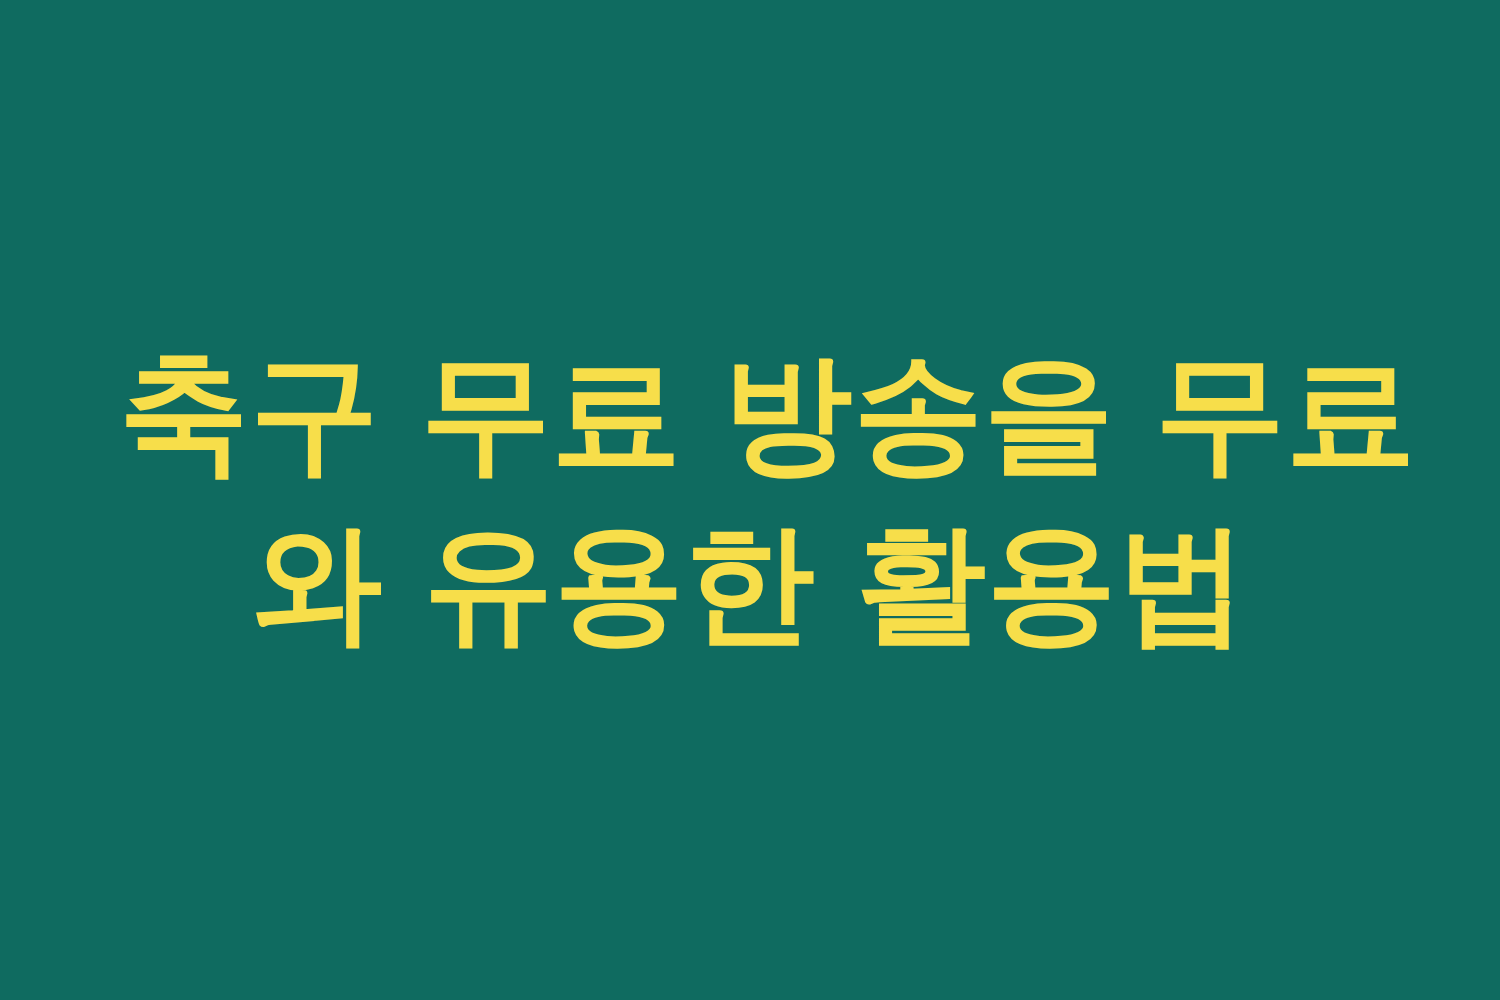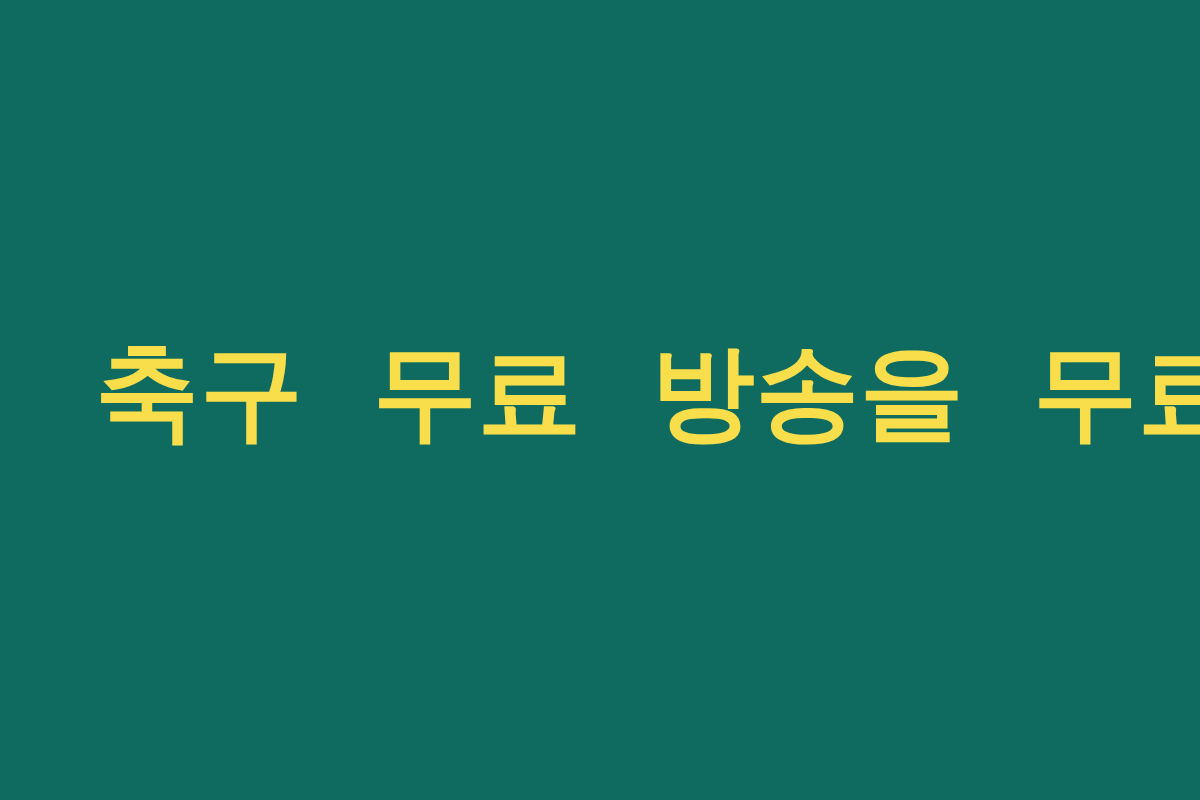--- a/index.html
+++ b/index.html
@@ -25,21 +25,21 @@
     justify-content: center;
     background: #0F6B60;
   }
 
   #headline {
     width: 1010px;
     margin: 0;
     padding: 0;
     text-align: center;
     color: #F7DE4A;
-    font-family: Liberation Mono, monospace;
+    font-family: Liberation Serif, serif;
     font-weight: 700;
     font-size: 104px;
     line-height: 136px;
     letter-spacing: 0.5px;
     word-spacing: 6px;
     white-space: normal;
     -webkit-font-smoothing: antialiased;
     text-rendering: optimizeLegibility;
   }
 
@@ -49,15 +49,16 @@
     white-space: nowrap;
   }
 </style>
 </head>
 <body>
 
 <div id="banner" style="background: rgb(15, 107, 96);">
 
   <h1 id="headline" style="color: rgb(247, 222, 74);">
     <span class="hl-line">축구 무료 방송을 무료</span>
+    <span class="hl-line">와 유용한 활용법</span>
   </h1>
 
 </div>
 
 </body></html>

